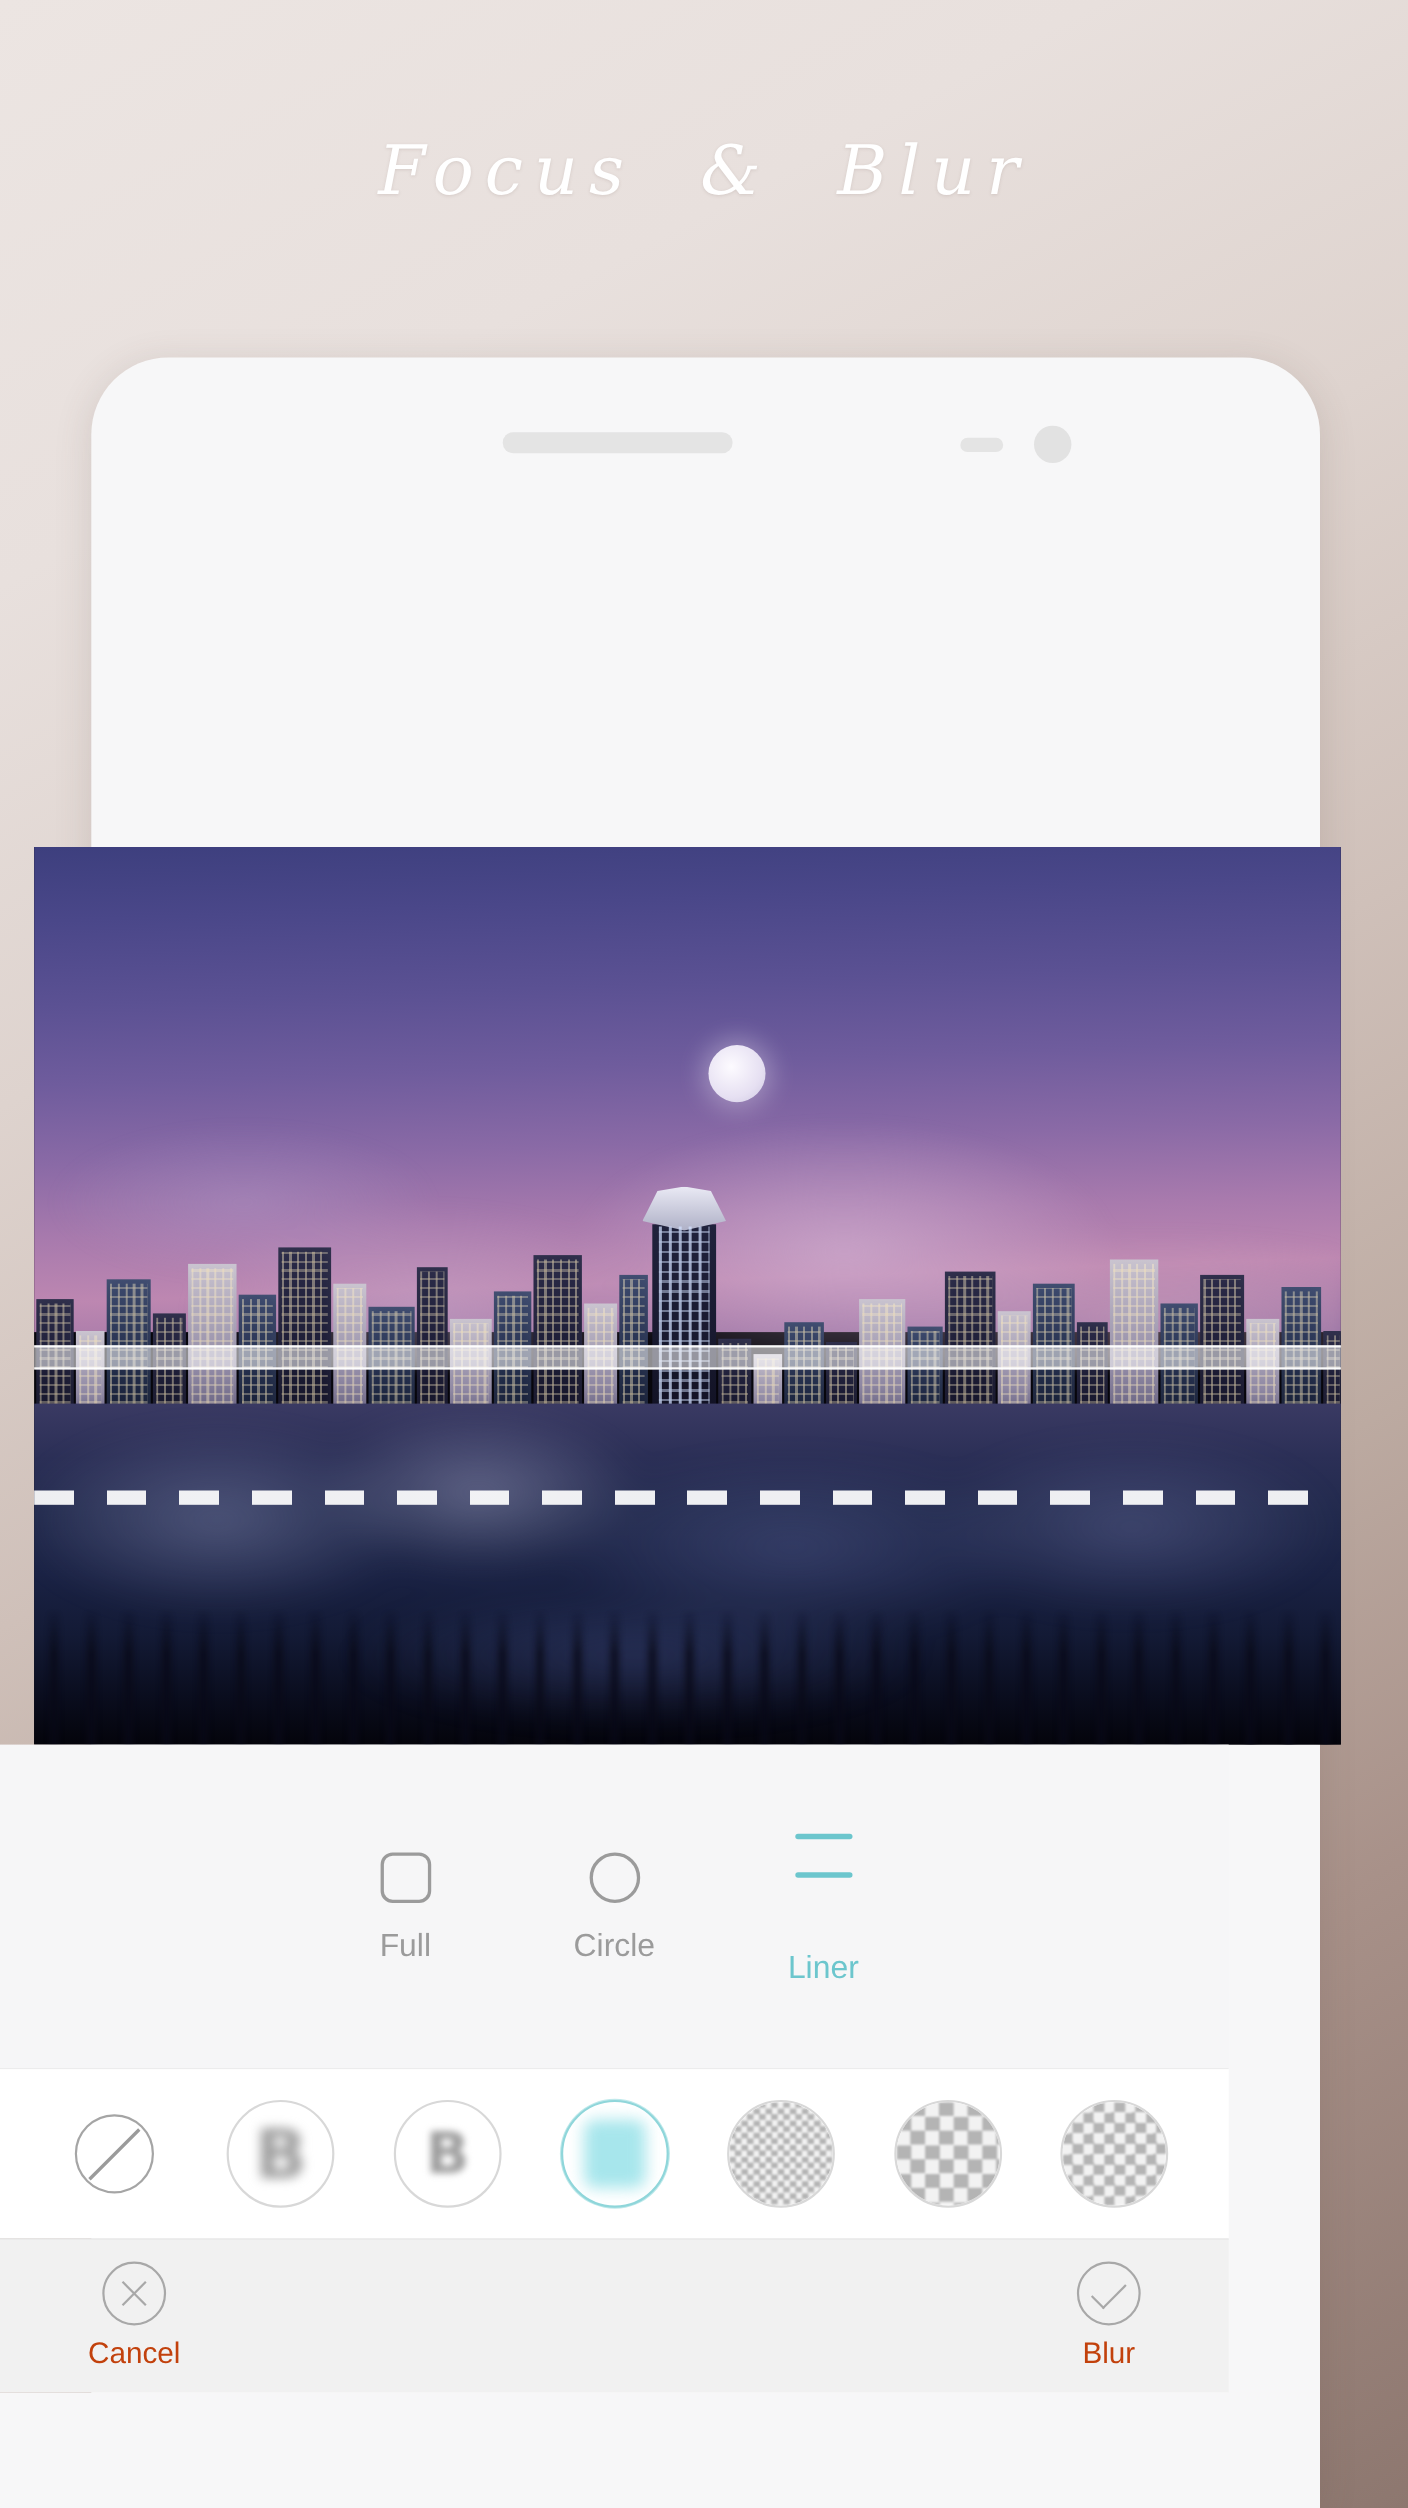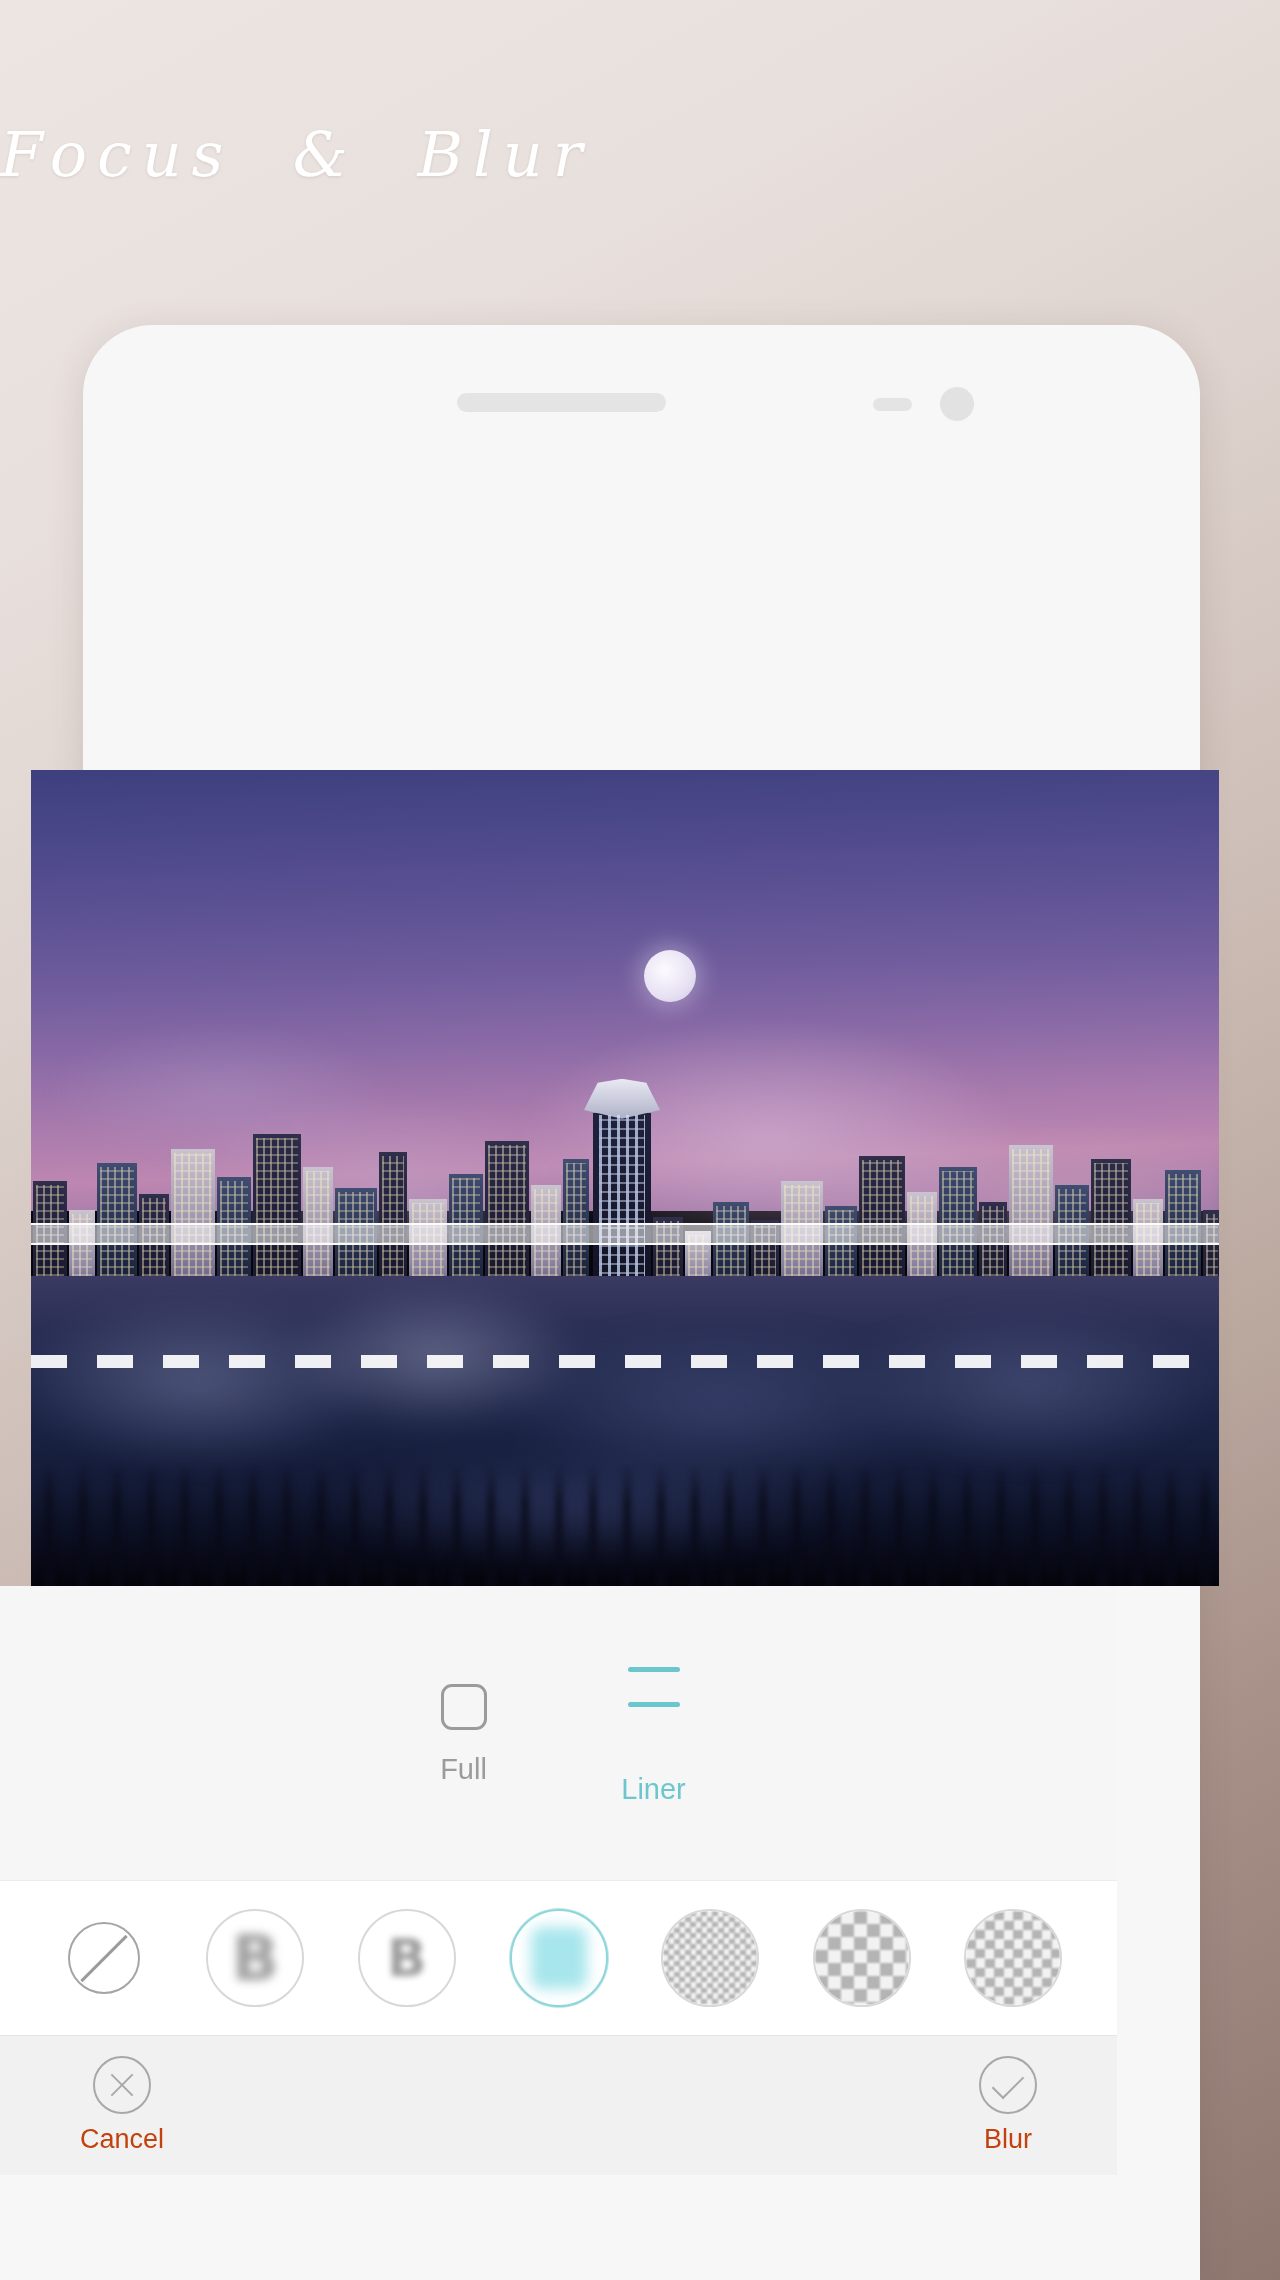--- a/index.html
+++ b/index.html
@@ -8,21 +8,21 @@
     font-family:"Liberation Sans", sans-serif;
     background: linear-gradient(152deg,
        #ece5e2 0%, #e8e0dd 18%, #ded3ce 34%,
        #cfc0b9 50%, #bcaaa1 66%, #a89189 80%, #8d776f 100%);
     position:relative;
   }
 
   
   #title{
     position:absolute; left:0; top:118px; width:1280px;
-    text-align:left; color:#ffffff;
+    text-align:center; color:#ffffff;
     font-family:"DejaVu Serif", serif;
     font-style:italic; font-weight:400;
     font-size:62px; letter-spacing:10px;
     text-shadow:0 1px 3px rgba(120,100,95,.18);
     white-space:pre;
   }
 
   
   #phone{
     position:absolute; left:83px; top:325px;
@@ -307,20 +307,26 @@
   <div id="guide-dashed"></div>
 </div>
 
 <div id="modes">
   <div class="mode">
     <span class="glyph">
         <span class="sq"></span>
       </span>
     <span class="lbl">Full</span>
   </div>
+  <div class="mode">
+    <span class="glyph">
+        <span class="ci"></span>
+      </span>
+    <span class="lbl">Circle</span>
+  </div>
   <div class="mode active">
     <span class="glyph">
         <span class="ln">
           <i></i>
           <i></i>
         </span>
       </span>
     <span class="lbl">Liner</span>
   </div>
 </div>

